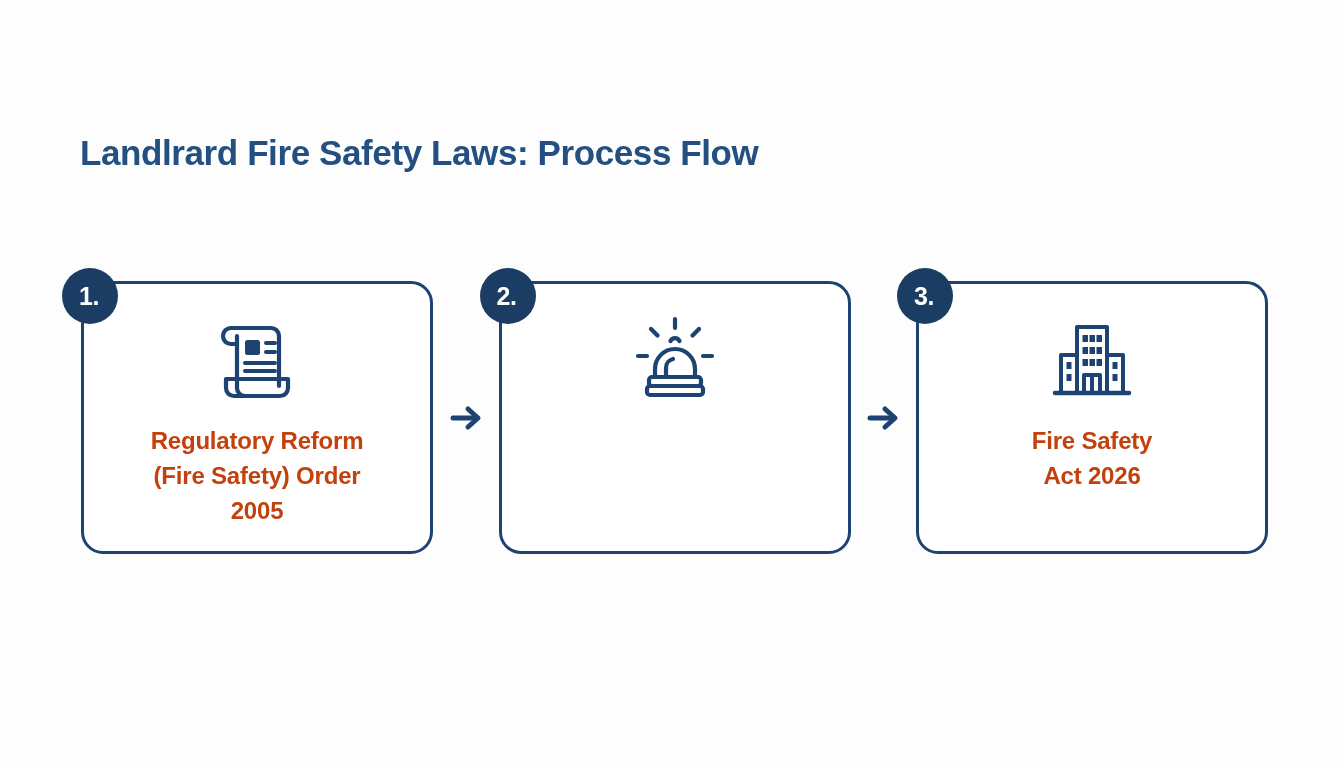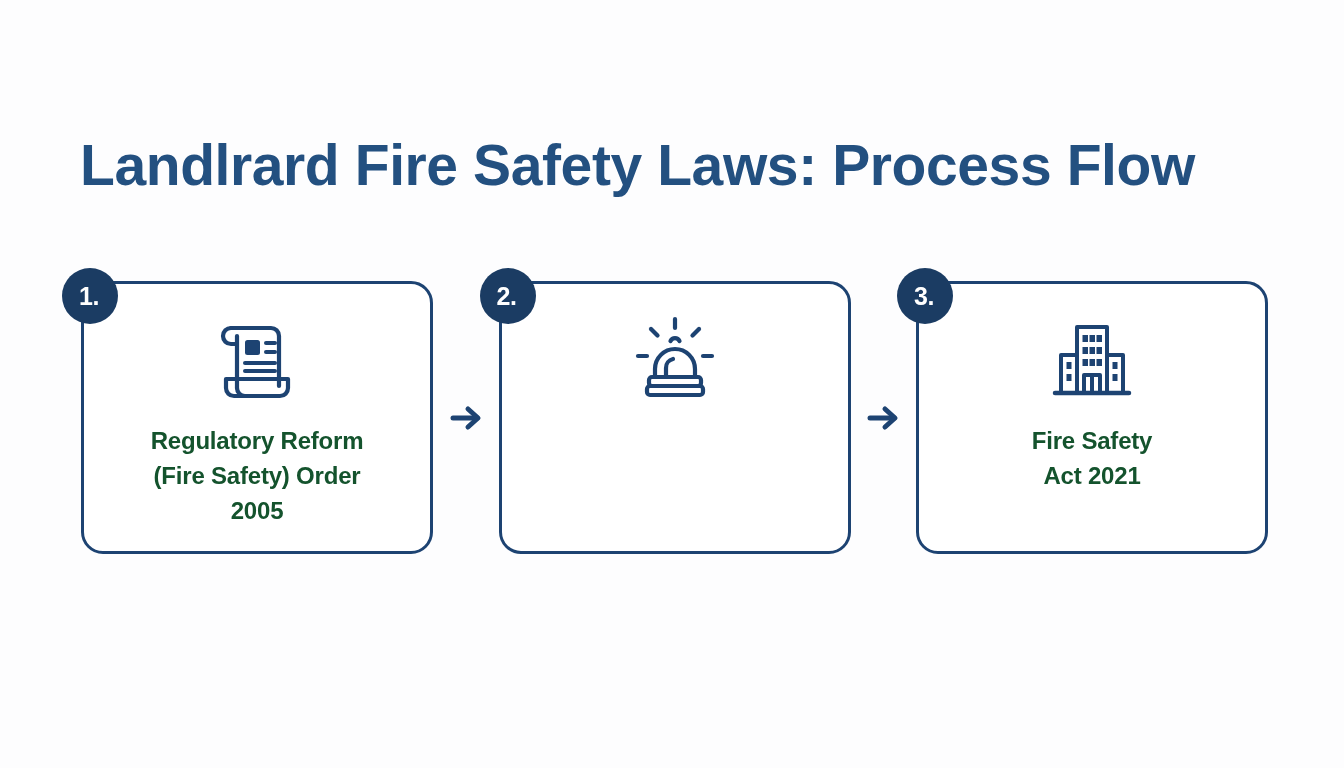--- a/index.html
+++ b/index.html
@@ -20,21 +20,21 @@
     inset: 0;
     width: 1344px;
     height: 768px;
   }
 
   
   .page-title {
     position: absolute;
     left: 80px;
     top: 134px;
-    font-size: 57px;
+    font-size: 35px;
     font-weight: bold;
     color: #235080;
     letter-spacing: -0.4px;
     white-space: nowrap;
     line-height: 1.1;
   }
 
   
   .flow-row {
     position: absolute;
@@ -93,21 +93,21 @@
   .step-icon svg {
     display: block;
   }
 
   .step-label {
     margin-top: 18px;
     width: 300px;
     text-align: center;
     font-size: 24px;
     font-weight: bold;
-    color: #14532d;
+    color: #c2410c;
     line-height: 1.45;
     letter-spacing: -0.2px;
     white-space: pre-line;
   }
 
   
   .flow-arrow {
     flex: 0 0 auto;
     width: 56px;
     height: 56px;
@@ -224,17 +224,17 @@
 
           <rect x="20.5" y="49" width="5" height="7" fill="#1d4372" stroke="none"></rect>
           <rect x="20.5" y="61" width="5" height="7" fill="#1d4372" stroke="none"></rect>
 
           <rect x="66.5" y="49" width="5" height="7" fill="#1d4372" stroke="none"></rect>
           <rect x="66.5" y="61" width="5" height="7" fill="#1d4372" stroke="none"></rect>
         </svg>
       </div>
 
       <div class="step-label">Fire Safety
-Act 2021</div>
+Act 2026</div>
     </div>
 
   </div>
 </div>
 
 </body></html>

